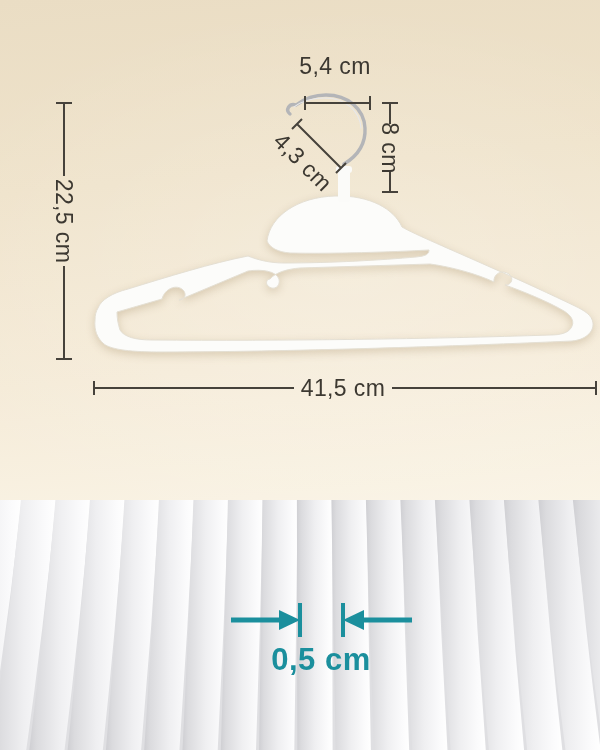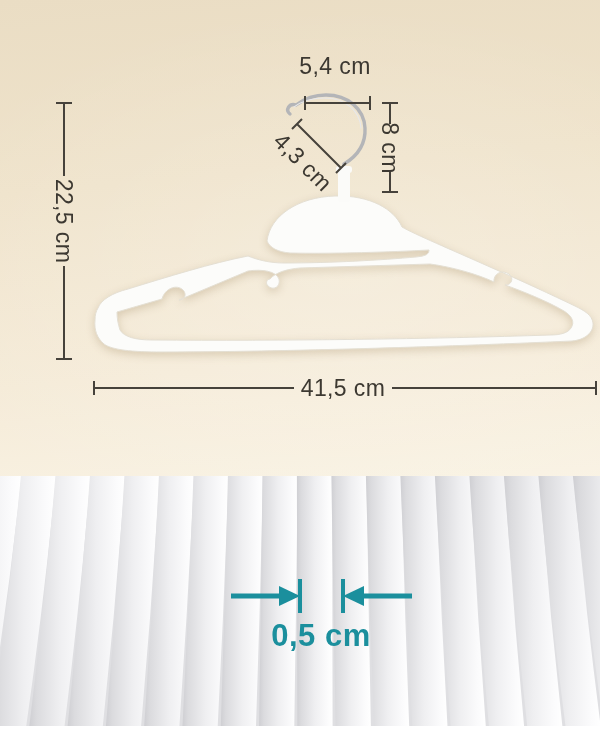--- a/index.html
+++ b/index.html
@@ -9,21 +9,21 @@
   }
   .stage{position:absolute;inset:0;width:600px;height:750px;}
   .top-section{
     position:absolute;left:0;top:0;width:600px;height:500px;
     background:
       radial-gradient(120% 90% at 55% 55%, rgba(255,255,255,0.22) 0%, rgba(255,255,255,0) 60%),
       linear-gradient(175deg,#EADDC4 0%, #EFE3CB 35%, #F5EBD8 70%, #FAF4E6 100%);
     padding-left: 32px;
   }
   .bottom-section{
-    position:absolute;left:0;top:476px;width:600px;height:250px;
+    position:absolute;left:0;top:500px;width:600px;height:250px;
     background:#dfdfe2;
   }
   svg{display:block;}
   .dim-line{stroke:#46423B;stroke-width:2;fill:none;}
   .dim-text{fill:#3C3831;font-size:23px;font-weight:500;letter-spacing:.4px;}
   .teal-stroke{stroke-width:5;fill:none;stroke-linecap:butt;}
   .teal-text{font-size:31px;font-weight:700;letter-spacing:.5px;}
   .hanger-body{fill:#FCFCFA;stroke:#E4DFD3;stroke-width:1;fill-rule:evenodd;
     filter:drop-shadow(0 3px 4px rgba(185,165,130,0.45));}
   .stem{fill:#FBFBF9;}

